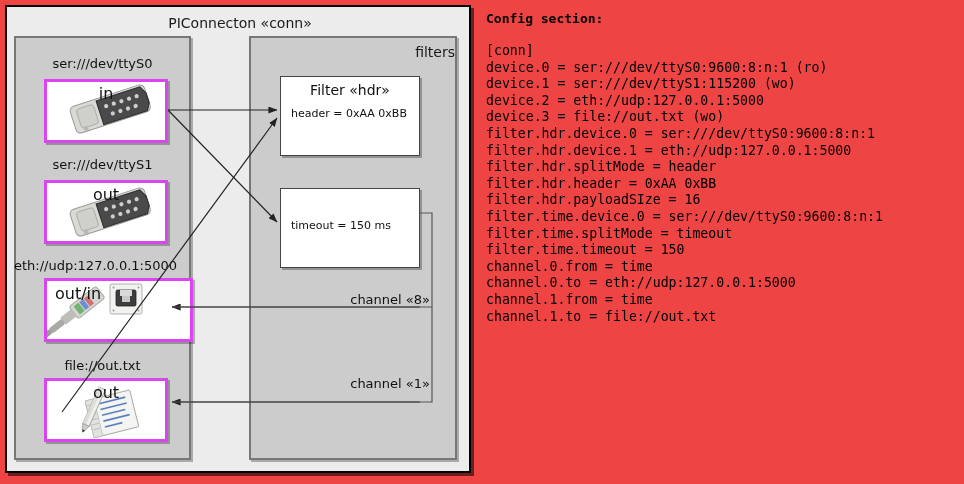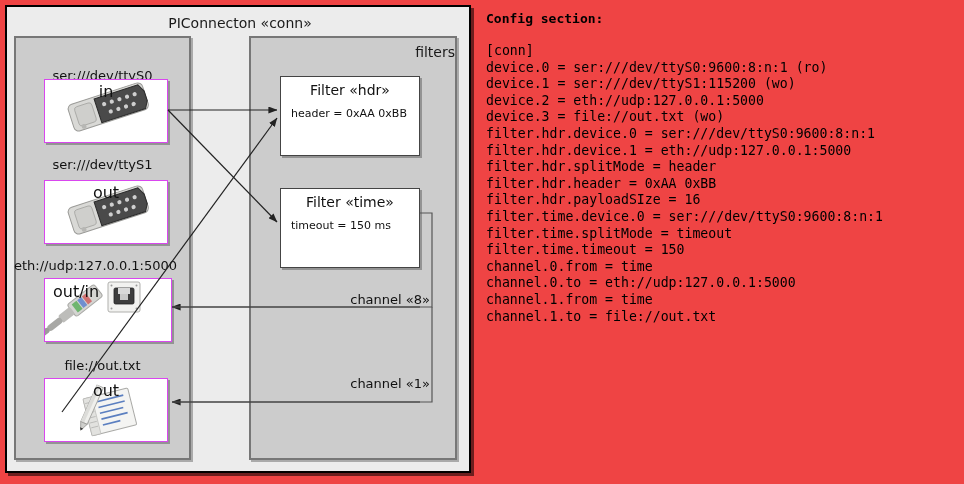--- a/index.html
+++ b/index.html
@@ -39,21 +39,21 @@
     text-align: right; font-size: 14px; color: #1a1a1a;
   }
 
   .dev-label {
     position: absolute; width: 100%; text-align: center;
     font-size: 13px; color: #111;
   }
   .dev-box {
     position: absolute;
     background: #ffffff;
-    border: 1px solid #d946ef;
+    border: 3px solid #d946ef;
     box-shadow: 2px 2px 0 rgba(0,0,0,0.28);
     overflow: hidden;
   }
   .dev-dir {
     position: absolute; top: 2px; width: 100%; text-align: center;
     font-size: 16px; color: #111; z-index: 3;
   }
   .dev-dir.left { text-align: left; left: 8px; width: auto; top: 3px; }
 
   .filter-box {
@@ -101,21 +101,21 @@
 <div id="root">
 
   <div id="diagram">
 
     <div class="outer-box">
       <div class="outer-title">PIConnecton «conn»</div>
     </div>
 
     <div class="panel" id="panel-devices"></div>
 
-    <div class="dev-label" style="left:14px; top:68px; width:177px;">ser:///dev/ttyS0</div>
+    <div class="dev-label" style="left:14px; top:56px; width:177px;">ser:///dev/ttyS0</div>
     <div class="dev-box" style="left:44px; top:79px; width:124px; height:64px;">
       <div class="dev-dir">in</div>
       <svg width="124" height="64" viewBox="0 0 124 64">
         <g transform="translate(20,20) rotate(-18)">
           <rect x="0" y="6" width="78" height="28" rx="5" fill="#d9d9d6" stroke="#9a9a97" stroke-width="1"></rect>
           <rect x="6" y="10" width="18" height="20" rx="3" fill="#cfcfcc" stroke="#a5a5a2" stroke-width="0.8"></rect>
           <path d="M28 8 L74 8 L78 16 L78 26 L74 33 L28 33 Z" fill="#4a4a4a" stroke="#2b2b2b" stroke-width="1"></path>
           <circle cx="36" cy="16" r="2.1" fill="#cfcfcf"></circle>
             <circle cx="44" cy="16" r="2.1" fill="#cfcfcf"></circle>
           <circle cx="52" cy="16" r="2.1" fill="#cfcfcf"></circle>
@@ -146,21 +146,21 @@
           <circle cx="40" cy="25" r="2.1" fill="#cfcfcf"></circle>
             <circle cx="48" cy="25" r="2.1" fill="#cfcfcf"></circle>
           <circle cx="56" cy="25" r="2.1" fill="#cfcfcf"></circle>
             <circle cx="64" cy="25" r="2.1" fill="#cfcfcf"></circle>
           <circle cx="10" cy="31" r="2.4" fill="#b7b7b4"></circle>
         </g>
       </svg>
     </div>
 
     <div class="dev-label" style="left:14px; top:258px; width:160px;">eth://udp:127.0.0.1:5000</div>
-    <div class="dev-box" style="left:44px; top:278px; width:128px; height:64px;">
+    <div class="dev-box" style="left:44px; top:278px; width:149px; height:64px;">
       <div class="dev-dir left">out/in</div>
       <svg width="124" height="64" viewBox="0 0 124 64">
         <rect x="63" y="3" width="32" height="30" rx="2" fill="#f2f2f0" stroke="#b0b0ad" stroke-width="1"></rect>
         <rect x="69" y="9" width="20" height="16" rx="1.5" fill="#3d3d3d" stroke="#252525" stroke-width="0.8"></rect>
         <rect x="73" y="9" width="12" height="6" fill="#d9d9d9"></rect>
         <rect x="75" y="15" width="8" height="6" fill="#c9c9c9"></rect>
         <circle cx="66.5" cy="6.5" r="1" fill="#9a9a9a"></circle>
           <circle cx="91.5" cy="6.5" r="1" fill="#9a9a9a"></circle>
         <circle cx="66.5" cy="29.5" r="1" fill="#9a9a9a"></circle>
           <circle cx="91.5" cy="29.5" r="1" fill="#9a9a9a"></circle>
@@ -213,21 +213,20 @@
     </div>
 
     <div class="filter-box" style="left:280px; top:76px; width:140px; height:80px;">
       <div class="filter-title">Filter «hdr»</div>
       <div class="filter-props">
         <div>header = 0xAA 0xBB</div>
       </div>
     </div>
 
     <div class="filter-box" style="left:280px; top:188px; width:140px; height:80px;">
-      <div class="filter-title">Filter «time»</div>
       <div class="filter-props">
         <div>timeout = 150 ms</div>
       </div>
     </div>
 
     <div class="channel-label" style="left:250px; top:292px; width:180px;">channel «8»</div>
     <div class="channel-label" style="left:250px; top:376px; width:180px;">channel «1»</div>
 
     <svg class="overlay">
       <defs>

